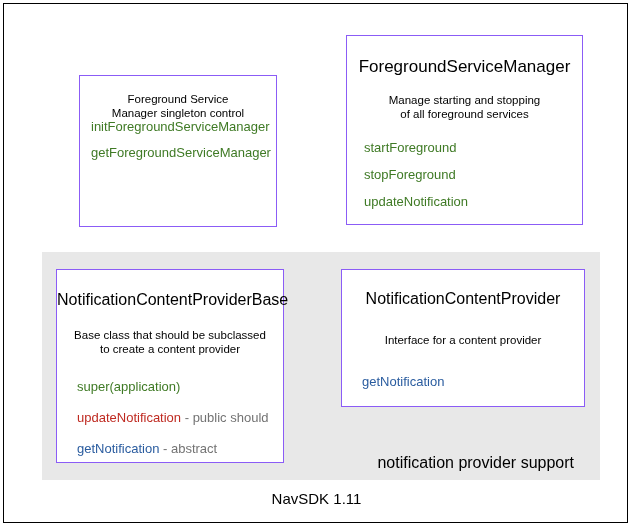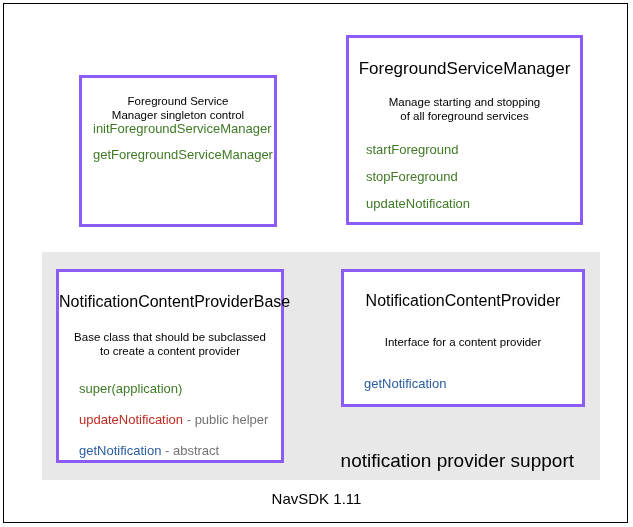--- a/index.html
+++ b/index.html
@@ -39,30 +39,30 @@
     top: 248px;
     width: 558px;
     height: 228px;
     background: #e8e8e8;
   }
 
   .group-label {
     position: absolute;
     right: 26px;
     bottom: 8px;
-    font-size: 19px;
+    font-size: 16px;
     color: #000000;
     white-space: nowrap;
   }
 
   
   .class-box {
     position: absolute;
     background: #ffffff;
-    border: 3px solid #8b5cf6;
+    border: 1px solid #8b5cf6;
     box-sizing: border-box;
   }
 
   .box-title {
     text-align: center;
     font-size: 16px;
     color: #000000;
     white-space: nowrap;
   }
 
@@ -182,21 +182,21 @@
       <div class="box-title">NotificationContentProviderBase</div>
       <div class="box-desc">
         <div>Base class that should be subclassed</div>
         <div>to create a content provider</div>
       </div>
       <ul class="member-list">
         <li class="member">
           <span class="m-green">super(application)</span><span class="m-note"></span>
         </li>
         <li class="member">
-          <span class="m-red">updateNotification</span><span class="m-note"> - public helper</span>
+          <span class="m-red">updateNotification</span><span class="m-note"> - public should</span>
         </li>
         <li class="member">
           <span class="m-blue">getNotification</span><span class="m-note"> - abstract</span>
         </li>
       </ul>
     </div>
 
     <div class="class-box" id="box-notification-content-provider">
       <div class="box-title">NotificationContentProvider</div>
       <div class="box-desc">

